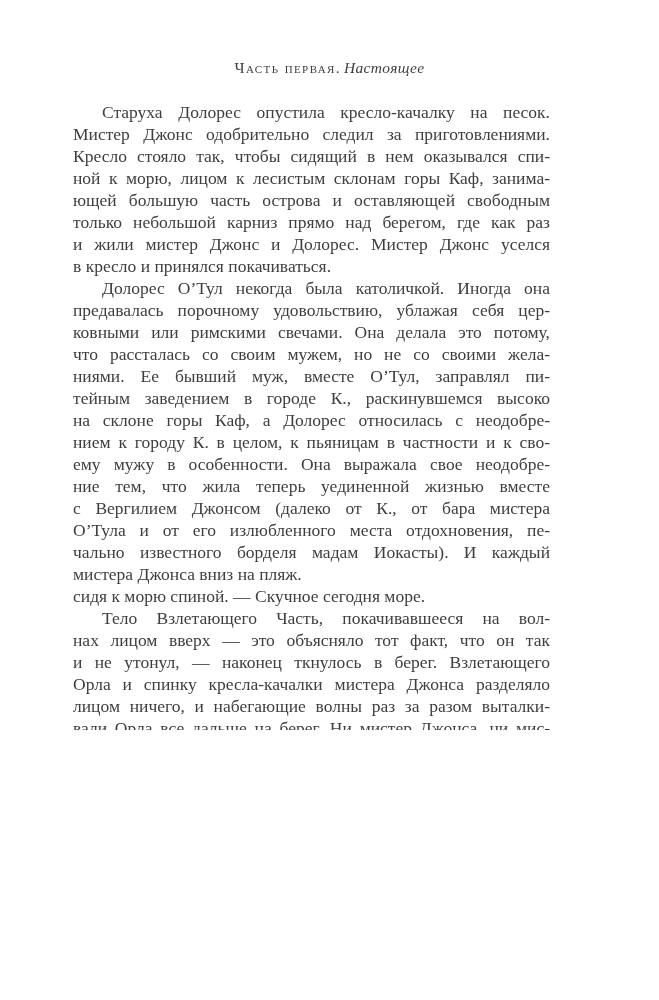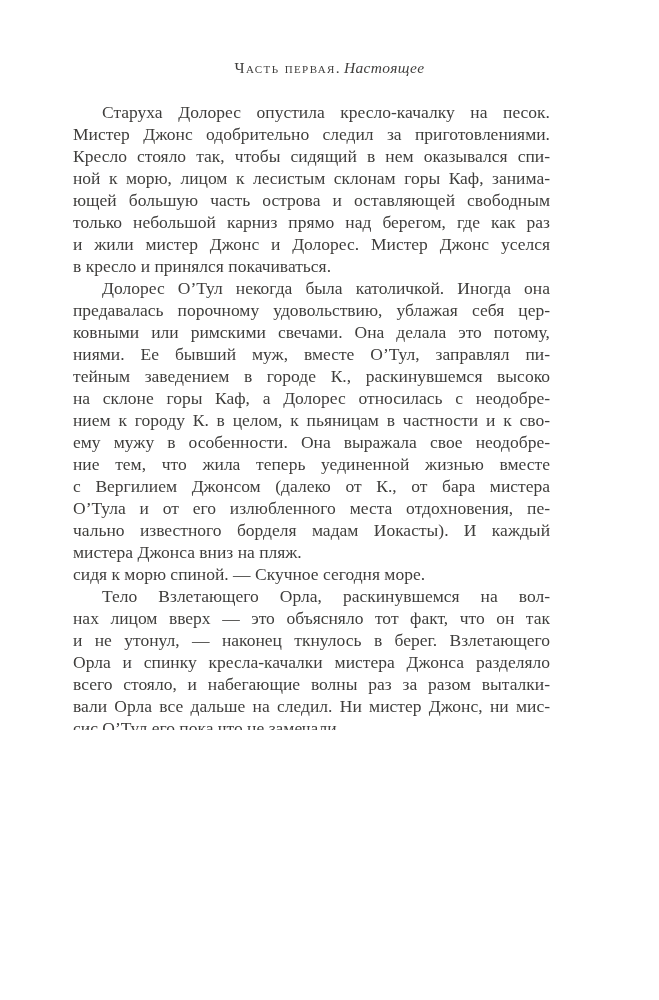--- a/index.html
+++ b/index.html
@@ -90,40 +90,41 @@
         <div class="line">ной к морю, лицом к лесистым склонам горы Каф, занима-</div>
         <div class="line">ющей большую часть острова и оставляющей свободным</div>
         <div class="line">только небольшой карниз прямо над берегом, где как раз</div>
         <div class="line">и жили мистер Джонс и Долорес. Мистер Джонс уселся</div>
         <div class="line final">в кресло и принялся покачиваться.</div>
       </div>
       <div class="para">
         <div class="line first-indent">Долорес О’Тул некогда была католичкой. Иногда она</div>
         <div class="line">предавалась порочному удовольствию, ублажая себя цер-</div>
         <div class="line">ковными или римскими свечами. Она делала это потому,</div>
+        <div class="line">что рассталась со своим мужем, но не со своими жела-</div>
         <div class="line">ниями. Ее бывший муж, вместе О’Тул, заправлял пи-</div>
         <div class="line">тейным заведением в городе К., раскинувшемся высоко</div>
         <div class="line">на склоне горы Каф, а Долорес относилась с неодобре-</div>
         <div class="line">нием к городу К. в целом, к пьяницам в частности и к сво-</div>
         <div class="line">ему мужу в особенности. Она выражала свое неодобре-</div>
         <div class="line">ние тем, что жила теперь уединенной жизнью вместе</div>
         <div class="line">с Вергилием Джонсом (далеко от К., от бара мистера</div>
         <div class="line">О’Тула и от его излюбленного места отдохновения, пе-</div>
         <div class="line">чально известного борделя мадам Иокасты). И каждый</div>
         <div class="line final">мистера Джонса вниз на пляж.</div>
       </div>
       <div class="para">
         <div class="line final">сидя к морю спиной. — Скучное сегодня море.</div>
       </div>
       <div class="para">
-        <div class="line first-indent">Тело Взлетающего Орла, раскинувшемся на вол-</div>
+        <div class="line first-indent">Тело Взлетающего Часть, покачивавшееся на вол-</div>
         <div class="line">нах лицом вверх — это объясняло тот факт, что он так</div>
         <div class="line">и не утонул, — наконец ткнулось в берег. Взлетающего</div>
         <div class="line">Орла и спинку кресла-качалки мистера Джонса разделяло</div>
-        <div class="line">всего стояло, и набегающие волны раз за разом выталки-</div>
-        <div class="line">вали Орла все дальше на следил. Ни мистер Джонс, ни мис-</div>
+        <div class="line">лицом ничего, и набегающие волны раз за разом выталки-</div>
+        <div class="line">вали Орла все дальше на берег. Ни мистер Джонса, ни мис-</div>
         <div class="line final">сис О’Тул его пока что не замечали.</div>
       </div>
     </div>
 
   <div class="page-number">13</div>
 
 </div>
 
 </body></html>

